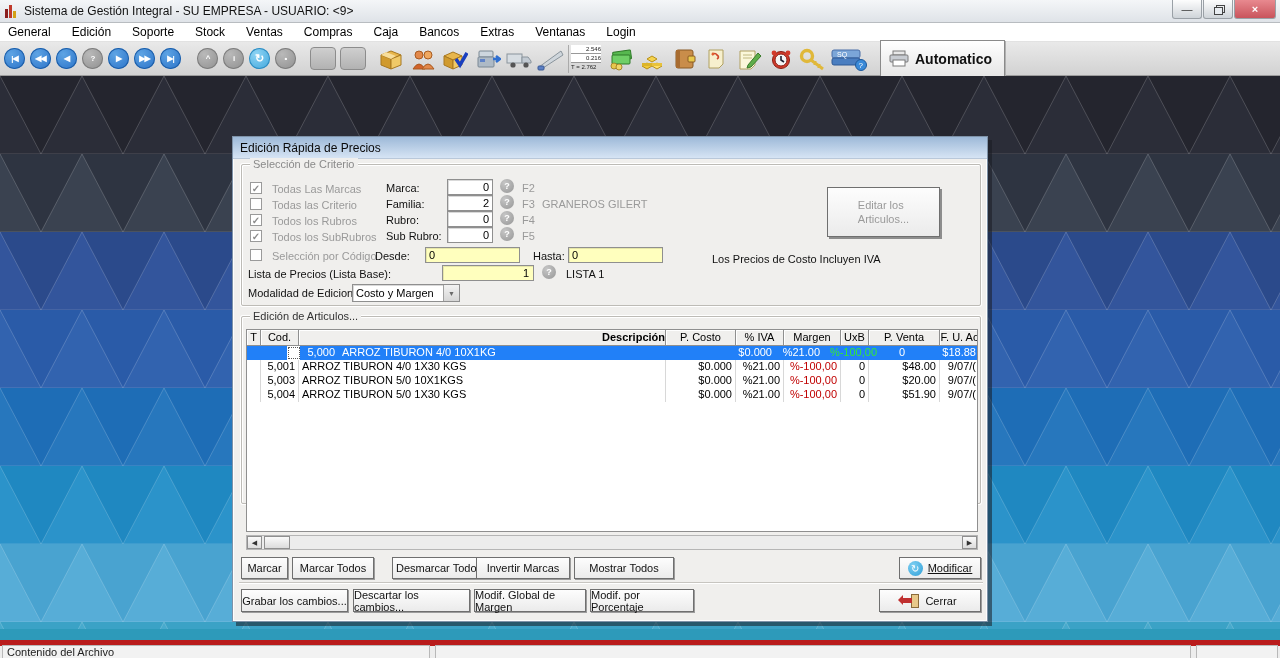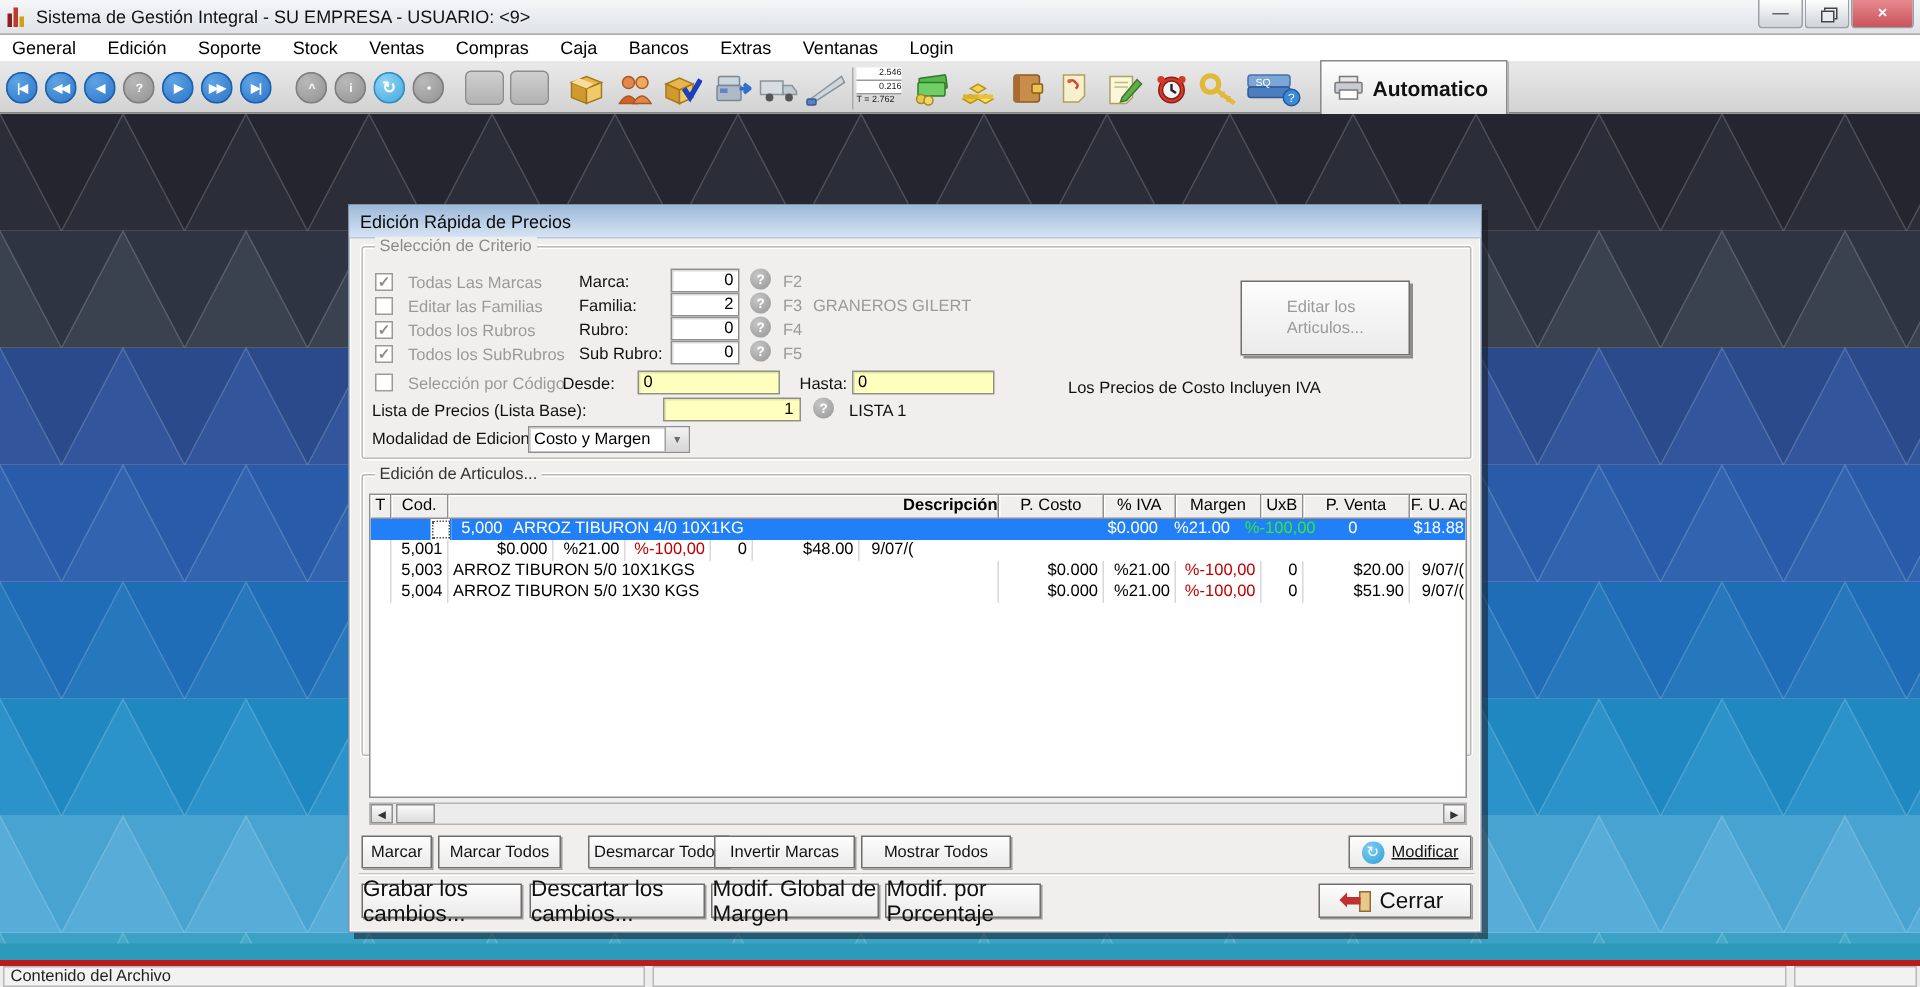--- a/index.html
+++ b/index.html
@@ -44,21 +44,21 @@
     background:linear-gradient(#ffffff,#e6e6e6); border:1px solid #8a8a8a; box-shadow:1px 1px 0 #b0b0b0; }
   #auto-button span { font-weight:bold; font-size:14px; color:#111; }
 
   
   #desktop { position:absolute; left:0; top:76px; width:1280px; height:564px; overflow:hidden; }
   #bg-tri { position:absolute; left:0; top:0; }
   #teal-strip { position:absolute; left:0; bottom:0; width:1280px; height:11px; background:#2d9aba; }
 
   
   #statusbar { position:absolute; left:0; top:640px; width:1280px; height:18px; background:#ededed;
-    border-top:4px solid #b91c1c; display:flex; align-items:center; padding:1px 2px; gap:5px; }
+    border-top:6px solid #b91c1c; display:flex; align-items:center; padding:1px 2px; gap:5px; }
   .status-panel { height:14px; border:1px solid #b8b8b8; background:#f2f2f2; padding:0 4px; line-height:13px; color:#222; }
 
   
   #dialog { position:absolute; left:232px; top:60px; width:756px; height:486px;
     background:#f0efed; border:1px solid #7e92a8; box-shadow:4px 4px 0 rgba(25,28,34,.55), inset 0 0 0 1px #fdfdfd; }
   #dialog-titlebar { height:22px; background:linear-gradient(#9db9d8,#d6e4f4); border-bottom:1px solid #b9c8da;
     display:flex; align-items:center; padding-left:7px; }
   #dialog-title { font-size:12px; color:#0a0a0a; }
 
   .groupbox { position:absolute; border:1px solid #d7d5d0; box-shadow:inset 1px 1px 0 #fff, 0 0 0 1px #fff;
@@ -110,21 +110,21 @@
 
   
   #hscroll { position:absolute; left:4px; top:218px; width:732px; height:15px; background:#ececec; border:1px solid #b5b5b5; display:flex; }
   .sb-arrow { width:15px; height:13px; background:linear-gradient(#fafafa,#dcdcdc); border:1px solid #8f8f8f;
     font-size:7px; color:#333; display:flex; align-items:center; justify-content:center; flex:0 0 auto; }
   .sb-arrow.right { margin-left:auto; }
   #sb-thumb { width:26px; height:13px; background:linear-gradient(#fafafa,#dcdcdc); border:1px solid #8f8f8f; margin-left:2px; }
 
   
   .markbtn { position:absolute; top:420px; height:22px; font-size:11px; }
-  .bottombtn { position:absolute; top:452px; height:23px; font-size:15px; }
+  .bottombtn { position:absolute; top:452px; height:23px; font-size:11px; }
   .icon-circle-refresh { width:15px; height:15px; border-radius:50%; background:radial-gradient(circle at 35% 30%, #7fd0f2, #2f9fd8);
     color:#fff; font-size:10px; line-height:15px; text-align:center; margin-right:5px; }
   .u { text-decoration:underline; }
   #sep-line { position:absolute; left:6px; top:445px; width:744px; height:2px;
     border-top:1px solid #c7c5c0; border-bottom:1px solid #fff; }
   .door-icon { width:16px; height:14px; margin-right:6px; position:relative; }
   .door-icon .door { position:absolute; right:0; top:0; width:8px; height:14px; background:#e8c98a; border:1px solid #8a6b3a; }
   .door-icon .arrow { position:absolute; left:0; top:4px; width:9px; height:5px; background:#c03030; }
   .door-icon .arrow:before { content:""; position:absolute; left:-5px; top:-3px; border:5.5px solid transparent; border-right-color:#c03030; border-left:0; }
 </style>
@@ -453,21 +453,21 @@
     <div id="dialog-titlebar">
       <span id="dialog-title">Edición Rápida de Precios</span>
     </div>
 
     <div class="groupbox gb-criteria">
       <span class="groupbox-label">Selección de Criterio</span>
 
       <div class="chk" style="left:8px;top:17px;">✓</div>
       <span class="lbl-gray" style="left:30px;top:18px;">Todas Las Marcas</span>
       <div class="chk" style="left:8px;top:33px;"></div>
-      <span class="lbl-gray" style="left:30px;top:34px;">Editar las Familias</span>
+      <span class="lbl-gray" style="left:30px;top:34px;">Todas las Criterio</span>
       <div class="chk" style="left:8px;top:49px;">✓</div>
       <span class="lbl-gray" style="left:30px;top:50px;">Todos los Rubros</span>
       <div class="chk" style="left:8px;top:65px;">✓</div>
       <span class="lbl-gray" style="left:30px;top:66px;">Todos los SubRubros</span>
 
       <span class="lbl" style="left:144px;top:17px;">Marca:</span>
       <div class="numfield" style="left:205px;top:14px;width:46px;">0</div>
       <div class="helpdot" style="left:258px;top:14px;">?</div>
       <span class="lbl-gray" style="left:280px;top:17px;">F2</span>
 
@@ -532,20 +532,21 @@
           <div class="gr-cell c-costo gr-right">$0.000</div>
           <div class="gr-cell c-iva gr-right">%21.00</div>
           <div class="gr-cell c-mar gr-right margen">%-100,00</div>
           <div class="gr-cell c-uxb gr-right">0</div>
           <div class="gr-cell c-venta gr-right">$18.88</div>
           <div class="gr-cell c-fua gr-right">9/07/(</div>
         </div>
         <div class="grid-row">
           <div class="gr-cell c-t"></div>
           <div class="gr-cell c-cod gr-right">5,001</div>
+          <div class="gr-cell c-desc">ARROZ TIBURON 4/0 1X30 KGS</div>
           <div class="gr-cell c-costo gr-right">$0.000</div>
           <div class="gr-cell c-iva gr-right">%21.00</div>
           <div class="gr-cell c-mar gr-right margen">%-100,00</div>
           <div class="gr-cell c-uxb gr-right">0</div>
           <div class="gr-cell c-venta gr-right">$48.00</div>
           <div class="gr-cell c-fua gr-right">9/07/(</div>
         </div>
         <div class="grid-row">
           <div class="gr-cell c-t"></div>
           <div class="gr-cell c-cod gr-right">5,003</div>

